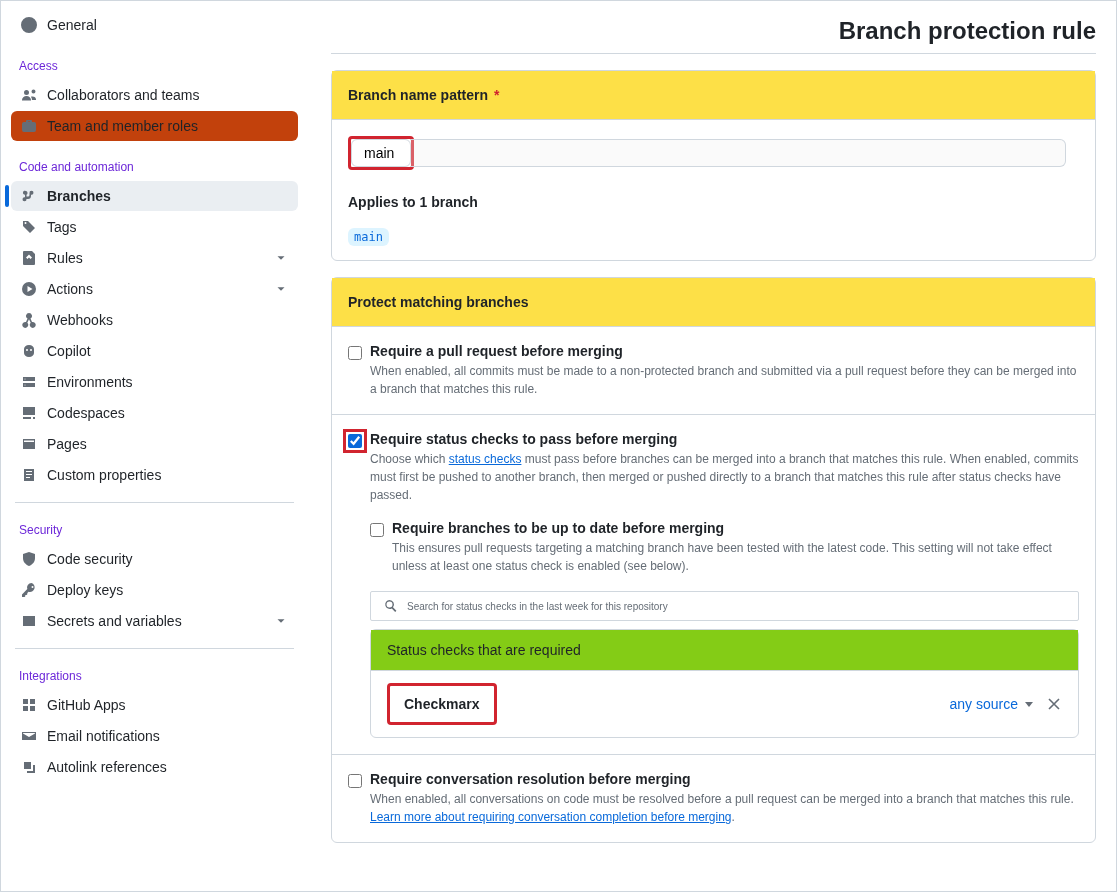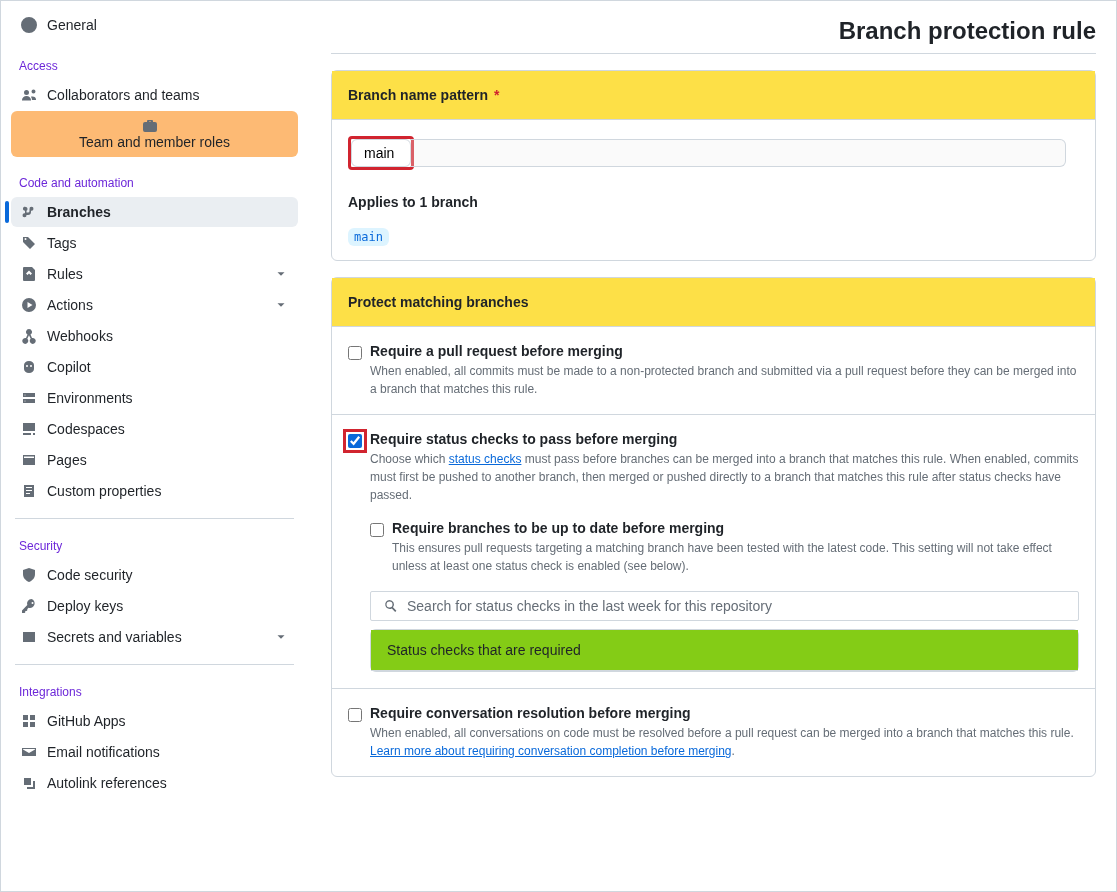--- a/index.html
+++ b/index.html
@@ -39,22 +39,21 @@
     content: "";
     position: absolute;
     left: -6px;
     top: 4px;
     bottom: 4px;
     width: 4px;
     background: #0969da;
     border-radius: 2px;
   }
   .side-item.selected-gray {
-    background: #fdba74;
-    flex-direction: column;
+    background: #c2410c;
   }
   .side-icon {
     width: 16px;
     height: 16px;
     margin-right: 10px;
     flex: 0 0 16px;
     fill: #656d76;
     color: #656d76;
   }
   .side-chevron {
@@ -146,21 +145,21 @@
   .sub-section { margin-left: 22px; margin-top: 16px; }
 
   .search-box {
     display: flex;
     align-items: center;
     gap: 8px;
     border: 1px solid #d0d7de;
     border-radius: 2px;
     padding: 6px 12px;
     color: #656d76;
-    font-size: 14px;
+    font-size: 10px;
     margin-top: 16px;
     margin-left: 22px;
   }
   .search-box svg { width: 16px; height: 16px; fill: #656d76; }
 
   .required-checks {
     border: 1px solid #d0d7de;
     border-radius: 6px;
     margin-top: 8px;
     margin-left: 22px;
@@ -385,20 +384,33 @@
 
       <div class="search-box">
         <svg viewBox="0 0 16 16">
             <path d="M6.5 2a4.5 4.5 0 0 1 3.5 7.3l3.4 3.4-1.2 1.2-3.4-3.4A4.5 4.5 0 1 1 6.5 2Zm0 1.5a3 3 0 1 0 0 6 3 3 0 0 0 0-6Z"></path>
           </svg>
         <span>Search for status checks in the last week for this repository</span>
       </div>
 
       <div class="required-checks">
         <div class="required-checks-header">Status checks that are required</div>
+        <div class="required-check-row">
+          <span class="check-name-box">Checkmarx</span>
+          <span class="spacer"></span>
+          <span class="source-select">
+            <span>any source</span>
+            <svg viewBox="0 0 10 10">
+                <path d="M1 3h8L5 8 1 3Z"></path>
+              </svg>
+          </span>
+          <svg class="close-x" viewBox="0 0 16 16">
+              <path d="M3 3l10 10M13 3 3 13" stroke="#656d76" stroke-width="1.6" fill="none"></path>
+            </svg>
+        </div>
       </div>
     </div>
 
     <div class="rule-block">
       <div class="rule-row">
         <input type="checkbox" style="">
         <span class="rule-label">Require conversation resolution before merging</span>
       </div>
       <div class="rule-desc">
         <span>When enabled, all conversations on code must be resolved before a pull request can be merged into a branch that matches this rule. </span><a href="#" class="link">Learn more about requiring conversation completion before merging</a>.

